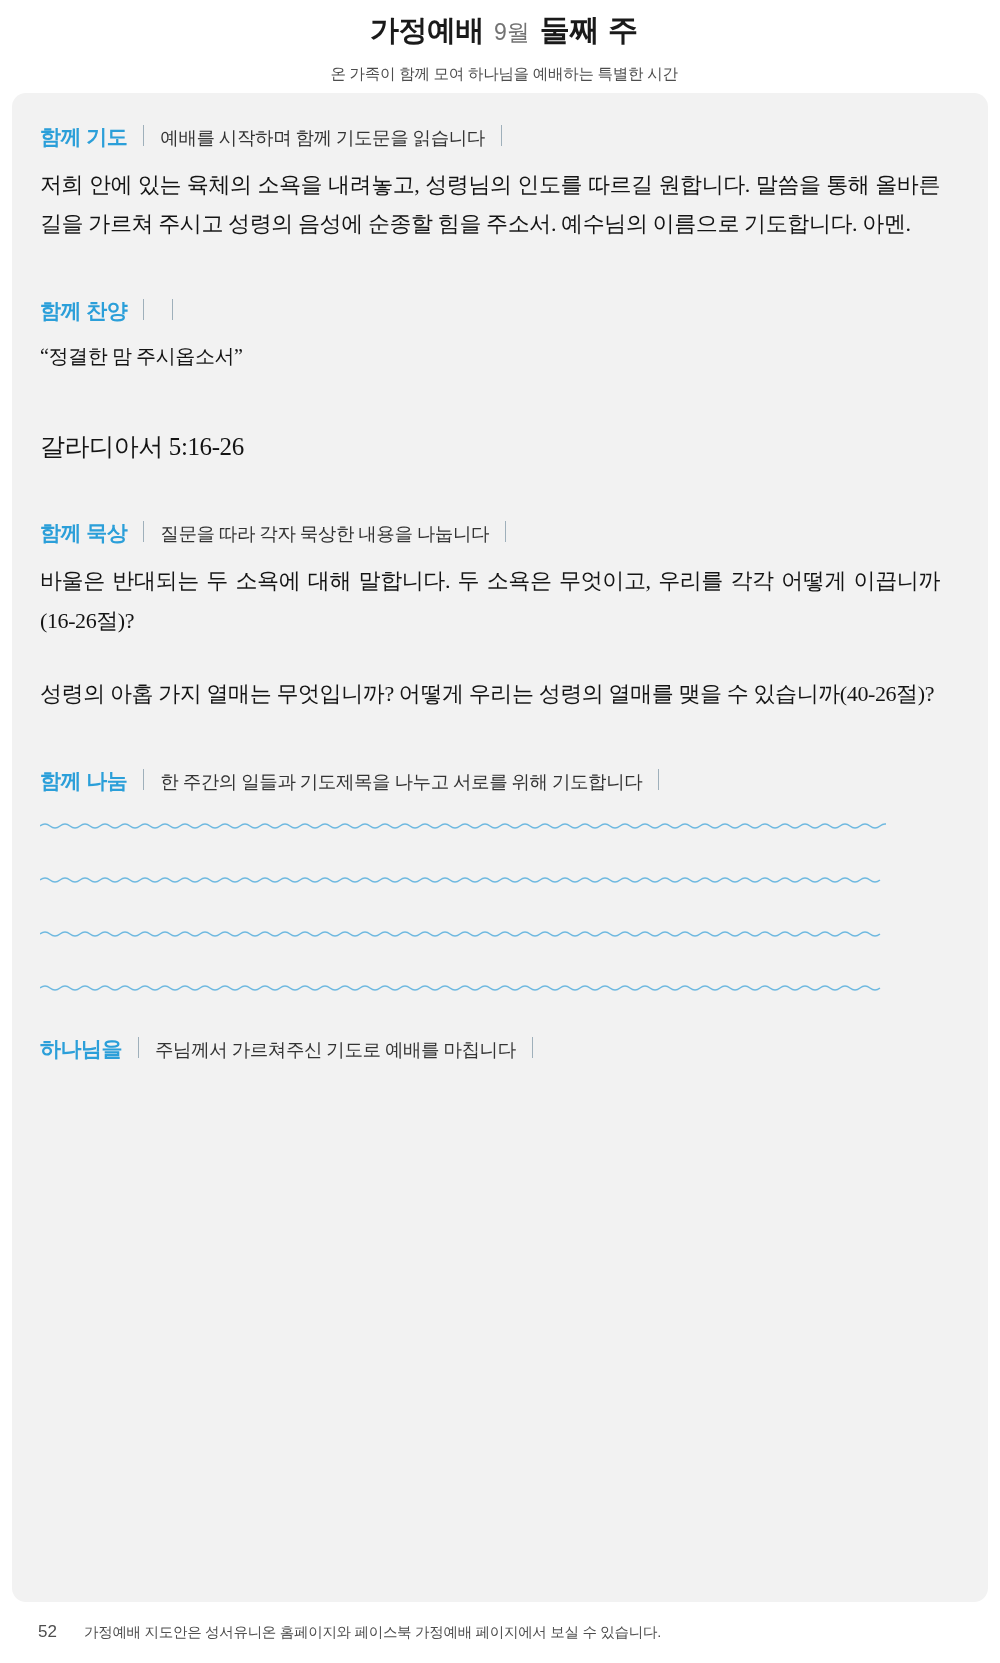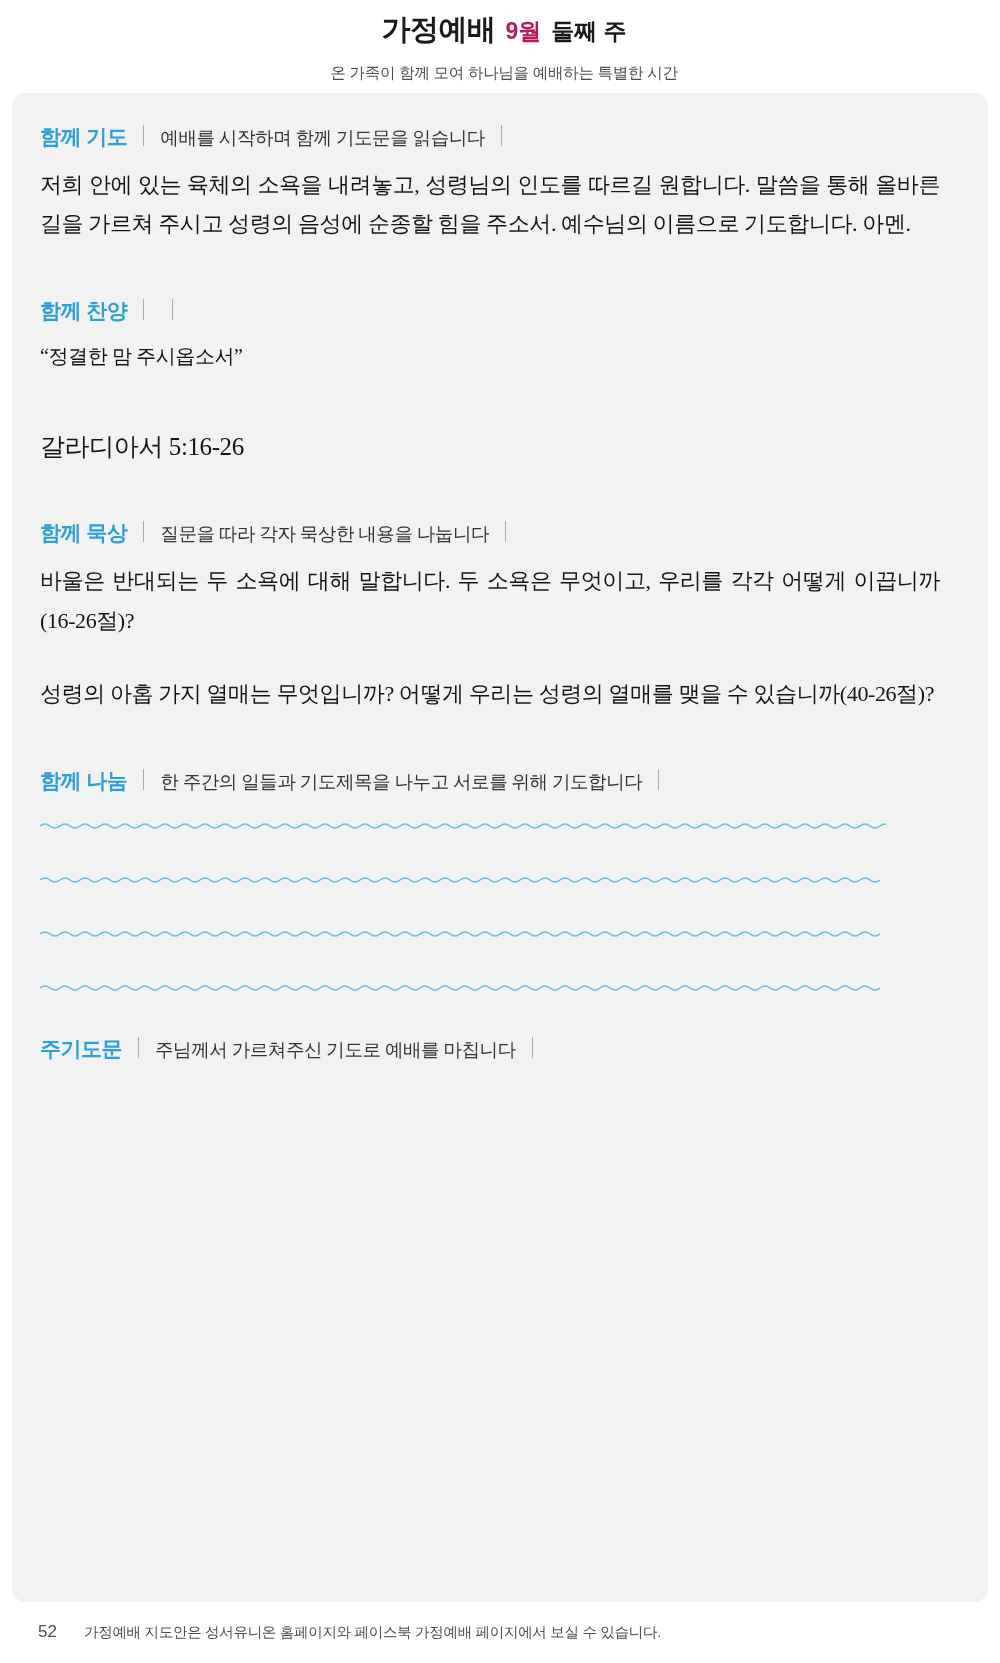--- a/index.html
+++ b/index.html
@@ -31,28 +31,28 @@
   }
   .title-main {
     font-family: "Liberation Sans", "DejaVu Sans", sans-serif;
     font-weight: bold;
     font-size: 29px;
     letter-spacing: -0.5px;
     color: #1a1a1a;
   }
   .title-month {
     font-family: "Liberation Sans", "DejaVu Sans", sans-serif;
+    font-weight: normal;
+    font-size: 23px;
+    color: #737373;
+  }
+  .title-week {
+    font-family: "Liberation Sans", "DejaVu Sans", sans-serif;
     font-weight: bold;
-    font-size: 23px;
-    color: #be185d;
-  }
-  .title-week {
-    font-family: "Liberation Sans", "DejaVu Sans", sans-serif;
-    font-weight: bold;
-    font-size: 23px;
+    font-size: 30px;
     color: #1a1a1a;
   }
   .header-sub {
     margin-top: 13px;
     font-family: "Liberation Sans", "DejaVu Sans", sans-serif;
     font-size: 15.5px;
     color: #4d4d4d;
     letter-spacing: -0.3px;
   }
 
@@ -235,21 +235,21 @@
         <svg class="wave-line" viewBox="0 0 846 10" preserveAspectRatio="none">
           <path d="M0,5 q5,-4 10,0 t10,0 t10,0 t10,0 t10,0 t10,0 t10,0 t10,0 t10,0 t10,0 t10,0 t10,0 t10,0 t10,0 t10,0 t10,0 t10,0 t10,0 t10,0 t10,0 t10,0 t10,0 t10,0 t10,0 t10,0 t10,0 t10,0 t10,0 t10,0 t10,0 t10,0 t10,0 t10,0 t10,0 t10,0 t10,0 t10,0 t10,0 t10,0 t10,0 t10,0 t10,0 t10,0 t10,0 t10,0 t10,0 t10,0 t10,0 t10,0 t10,0 t10,0 t10,0 t10,0 t10,0 t10,0 t10,0 t10,0 t10,0 t10,0 t10,0 t10,0 t10,0 t10,0 t10,0 t10,0 t10,0 t10,0 t10,0 t10,0 t10,0 t10,0 t10,0 t10,0 t10,0 t10,0 t10,0 t10,0 t10,0 t10,0 t10,0 t10,0 t10,0 t10,0 t10,0" fill="none" stroke="#6fb9e0" stroke-width="1.4"></path>
         </svg>
       </div>
     </div>
 
     <div class="spacer-sm"></div>
 
     <div class="section">
       <div class="sec-head">
-        <span class="sec-label">주기도문</span>
+        <span class="sec-label">하나님을</span>
         <span class="sec-bar"></span>
         <span class="sec-desc">주님께서 가르쳐주신 기도로 예배를 마칩니다</span>
         <span class="sec-bar"></span>
       </div>
     </div>
 
   </div>
 </div>
 
 <div class="footer">

